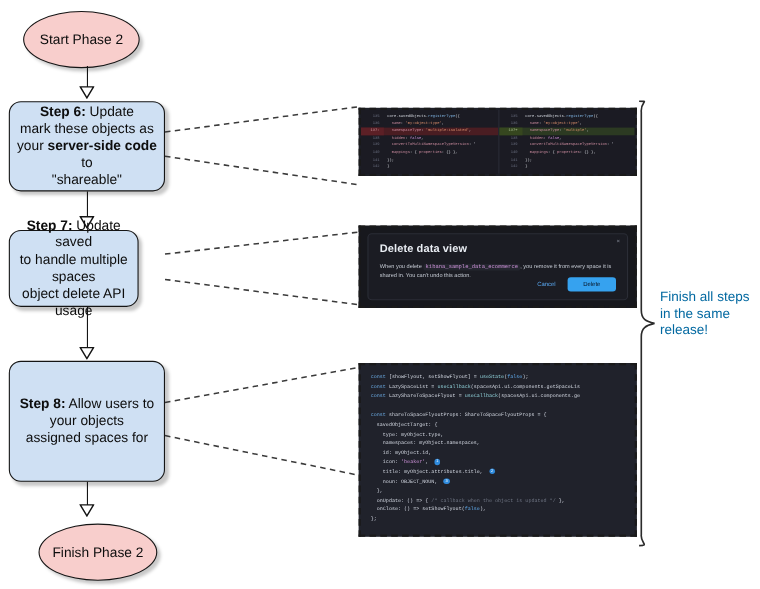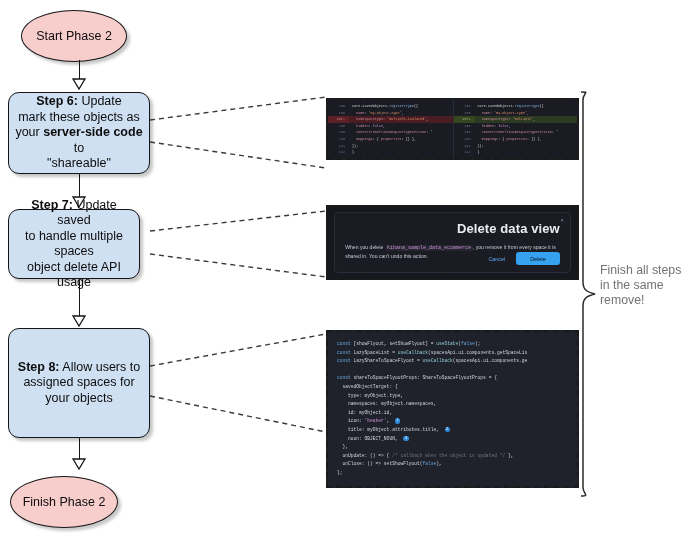--- a/index.html
+++ b/index.html
@@ -40,21 +40,21 @@
   .dline.del .dnum{background:#5c2026;color:#c8939a;}
   .dline.add{background:#2c3a22;}
   .dline.add .dnum{background:#36471f;color:#a9bd92;}
   .tk-fn{color:#7fb3e0;} .tk-key{color:#c6889b;} .tk-str{color:#d98d6a;}
   .tk-lit{color:#c98fd4;} .tk-pl{color:#cfd3da;}
 
   
   .modalshot{background:#17181d;display:flex;align-items:center;justify-content:center;}
   .modal{position:relative;width:95%;height:86%;background:#1b1c23;border:1px solid #2b2d36;
      border-radius:4px;box-sizing:border-box;padding:8px 10px 6px 10px;}
-  .modal-title{font-size:13px;font-weight:bold;color:#e9edf3;letter-spacing:.1px;text-align:right;}
+  .modal-title{font-size:10px;font-weight:bold;color:#e9edf3;letter-spacing:.1px;}
   .modal-body{margin-top:7px;font-size:5.1px;line-height:8px;color:#c5cad3;}
   .code-inline{font-family:"Liberation Mono","DejaVu Sans Mono",monospace;
      color:#c98fd4;background:#24262f;border-radius:2px;padding:0 2px;font-size:5px;}
   .modal-actions{position:absolute;right:10px;bottom:7px;display:flex;align-items:center;gap:8px;}
   .btn-cancel{font-size:5.4px;color:#59a7f0;background:none;border:none;cursor:pointer;padding:2px 3px;}
   .btn-delete{font-size:5.4px;color:#07101f;background:#36a2ef;border:none;border-radius:3px;
      padding:3.5px 14px;cursor:pointer;}
   .modal-close{position:absolute;top:4px;right:6px;font-size:5.5px;color:#8d93a1;cursor:pointer;}
 
   
@@ -62,21 +62,21 @@
   .codeblock{font-family:"Liberation Mono","DejaVu Sans Mono",monospace;
      font-size:4.6px;line-height:8.6px;color:#cfd4de;padding:8px 0 8px 9px;white-space:pre;}
   .c-kw{color:#6aa9e0;} .c-fn{color:#8fd0d8;}
   .c-lit{color:#5fa8e8;} .c-cm{color:#6d7381;} .c-str{color:#c98fd4;}
   .badge{display:inline-block;width:5.5px;height:5.5px;border-radius:50%;
      background:#2f8bdd;color:#fff;font-size:3.6px;line-height:5.5px;text-align:center;
      vertical-align:middle;font-family:"Liberation Sans",sans-serif;}
 
   
   .brace{position:absolute;}
-  .note{position:absolute;font-size:12.3px;line-height:15px;color:#737373;}
+  .note{position:absolute;font-size:12.3px;line-height:15px;color:#0369a1;}
 </style>
 </head>
 <body>
 
 <div class="stage">
 
   <div class="terminator" style="left:21px;top:10px;width:104px;height:50px;">
     <span>Start Phase 2</span>
   </div>
 
@@ -101,21 +101,21 @@
     <line x1="2" y1="50" x2="178" y2="76" stroke="#3a3a3a" stroke-width="1.4" stroke-dasharray="5,4"></line>
   </svg>
 
   <div class="vline" style="left:78.5px;top:174px;height:30px;"></div>
   <div class="arrowwrap" style="left:72px;top:196px;">
     <svg width="14" height="12" viewBox="0 0 14 12">
         <polygon points="1,1 13,1 7,11" fill="#ffffff" stroke="#151515" stroke-width="1.3"></polygon>
       </svg>
   </div>
 
-  <div class="stepbox" style="left:8px;top:209px;width:132px;height:70px;">
+  <div class="stepbox" style="left:8px;top:209px;width:118px;height:70px;">
     <div>
       <div><b>Step 7:</b><span> Update saved</span></div>
       <div>to handle multiple spaces</div>
       <div>object delete API usage</div>
     </div>
   </div>
 
   <svg class="brace" style="left:148px;top:209px;" width="180" height="70">
     <line x1="2" y1="22" x2="178" y2="2" stroke="#3a3a3a" stroke-width="1.4" stroke-dasharray="5,4"></line>
     <line x1="2" y1="45" x2="178" y2="68" stroke="#3a3a3a" stroke-width="1.4" stroke-dasharray="5,4"></line>
@@ -124,38 +124,38 @@
   <div class="vline" style="left:78.5px;top:279px;height:44px;"></div>
   <div class="arrowwrap" style="left:72px;top:315px;">
     <svg width="14" height="12" viewBox="0 0 14 12">
         <polygon points="1,1 13,1 7,11" fill="#ffffff" stroke="#151515" stroke-width="1.3"></polygon>
       </svg>
   </div>
 
   <div class="stepbox" style="left:8px;top:328px;width:142px;height:110px;">
     <div>
       <div><b>Step 8:</b><span> Allow users to</span></div>
+      <div>your objects</div>
       <div>assigned spaces for</div>
-      <div>your objects</div>
     </div>
   </div>
 
   <svg class="brace" style="left:148px;top:328px;" width="180" height="110">
     <line x1="2" y1="38" x2="178" y2="6" stroke="#3a3a3a" stroke-width="1.4" stroke-dasharray="5,4"></line>
     <line x1="2" y1="68" x2="178" y2="104" stroke="#3a3a3a" stroke-width="1.4" stroke-dasharray="5,4"></line>
   </svg>
 
   <div class="vline" style="left:78.5px;top:438px;height:28px;"></div>
   <div class="arrowwrap" style="left:72px;top:458px;">
     <svg width="14" height="12" viewBox="0 0 14 12">
         <polygon points="1,1 13,1 7,11" fill="#ffffff" stroke="#151515" stroke-width="1.3"></polygon>
       </svg>
   </div>
 
-  <div class="terminator" style="left:10px;top:476px;width:106px;height:50px;">
+  <div class="terminator" style="left:35px;top:476px;width:106px;height:50px;">
     <span>Finish Phase 2</span>
   </div>
 
   <div class="shot" style="left:326px;top:98px;width:253px;height:62px;">
     <div class="diff">
       <div class="diff-pane left">
           <div class="dline ctx"><span class="dnum">135</span><span class="dcode"><span class="tk-pl">core</span>.<span class="tk-pl">savedObjects</span>.<span class="tk-fn">registerType</span>({</span></div>
           <div class="dline ctx"><span class="dnum">136</span><span class="dcode">  <span class="tk-key">name</span>: <span class="tk-str">'my-object-type'</span>,</span></div>
           <div class="dline del"><span class="dnum">137-</span><span class="dcode">  <span class="tk-key">namespaceType</span>: <span class="tk-str">'multiple-isolated'</span>,</span></div>
           <div class="dline ctx"><span class="dnum">138</span><span class="dcode">  <span class="tk-key">hidden</span>: <span class="tk-lit">false</span>,</span></div>
@@ -196,16 +196,16 @@
     <div class="codeblock"><div><span class="c-kw">const</span> [showFlyout, setShowFlyout] = <span class="c-fn">useState</span>(<span class="c-lit">false</span>);</div><div><span class="c-kw">const</span> LazySpaceList = <span class="c-fn">useCallback</span>(spacesApi.ui.components.getSpaceLis</div><div><span class="c-kw">const</span> LazyShareToSpaceFlyout = <span class="c-fn">useCallback</span>(spacesApi.ui.components.ge</div><div>&nbsp;</div><div><span class="c-kw">const</span> shareToSpaceFlyoutProps: ShareToSpaceFlyoutProps = {</div><div>  savedObjectTarget: {</div><div>    type: myObject.type,</div><div>    namespaces: myObject.namespaces,</div><div>    id: myObject.id,</div><div>    icon: <span class="c-str">'beaker'</span>,  <span class="badge">1</span></div><div>    title: myObject.attributes.title,  <span class="badge">2</span></div><div>    noun: OBJECT_NOUN,  <span class="badge">3</span></div><div>  },</div><div>  onUpdate: () =&gt; { <span class="c-cm">/* callback when the object is updated */</span> },</div><div>  onClose: () =&gt; setShowFlyout(<span class="c-lit">false</span>),</div><div>};</div></div>
   </div>
 
   <svg class="brace" style="left:578px;top:90px;" width="22" height="408">
     <path d="M3 2 C 13 2, 4 2, 5 12 L5 192 C5 200, 9 202, 17 204 C9 206, 5 208, 5 216 L5 396 C4 404, 13 406, 3 406" fill="none" stroke="#2b2b2b" stroke-width="1.5"></path>
   </svg>
 
   <div class="note" style="left:600px;top:263px;width:90px;">
     <div>Finish all steps</div>
     <div>in the same</div>
-    <div>remove!</div>
+    <div>release!</div>
   </div>
 
 </div>
 
 </body></html>

